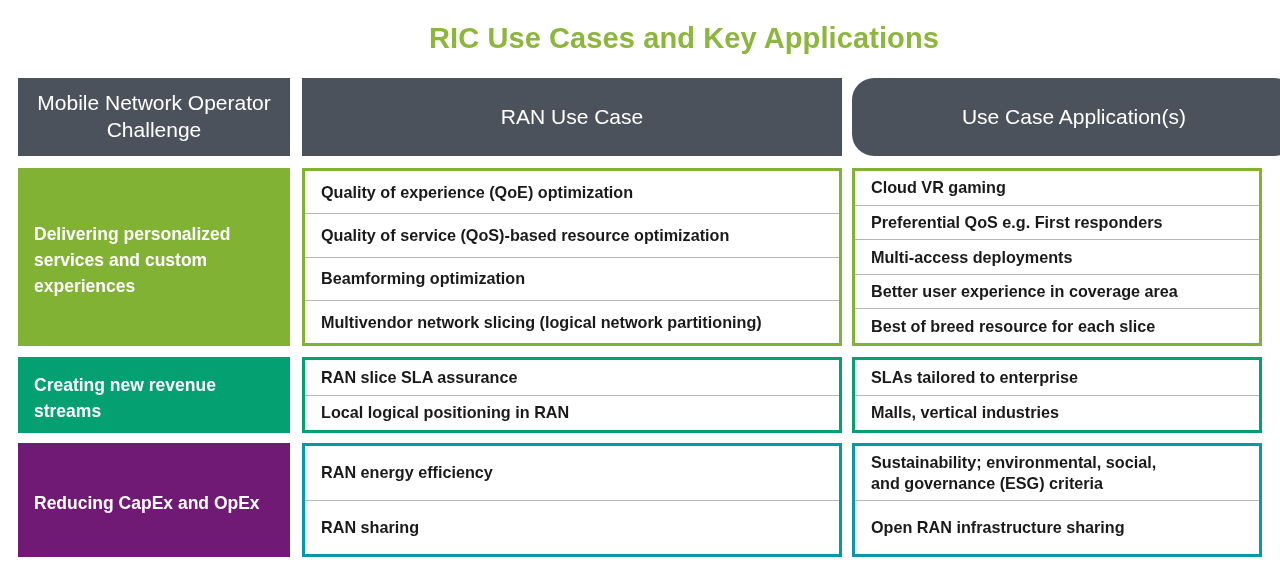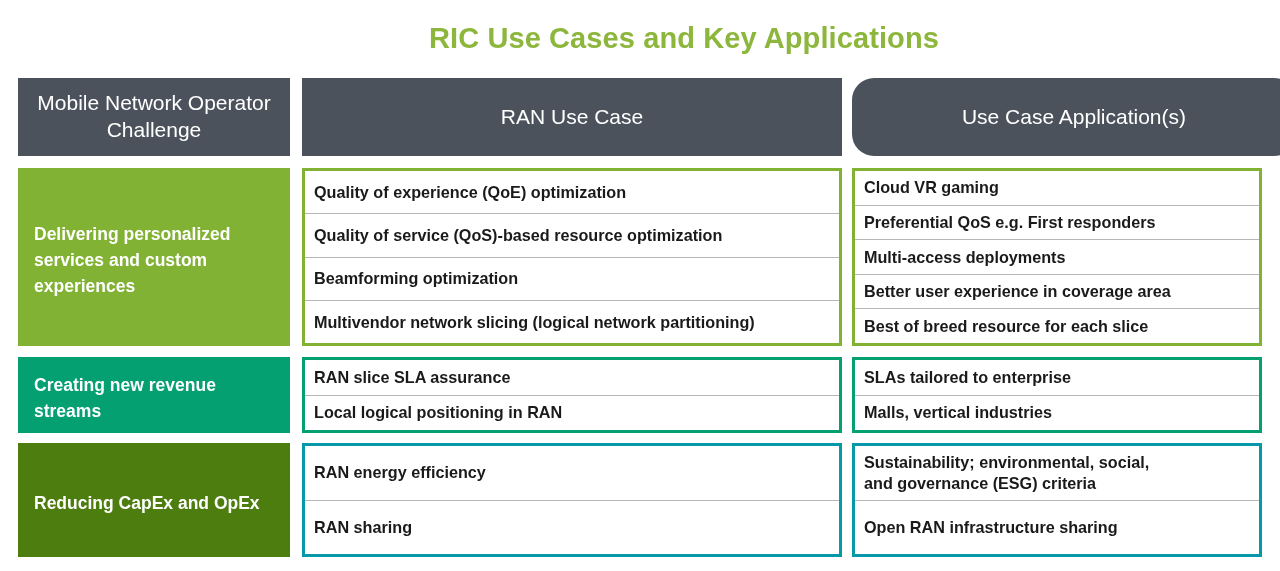--- a/index.html
+++ b/index.html
@@ -98,36 +98,36 @@
     flex-direction: column;
   }
   .g-usecase { left: 284px; width: 540px; }
   .g-apps    { left: 834px; width: 410px; }
 
   .cell {
     flex: 1 1 0;
     display: flex;
     align-items: center;
     box-sizing: border-box;
-    padding: 0 6px 0 9px;
+    padding: 0 6px 0 16px;
     font-size: 16.2px;
     font-weight: bold;
     color: #1a1a1a;
     line-height: 1.28;
     border-top: 1px solid #b7b7b7;
     white-space: pre-line;
   }
   .cell:first-child { border-top: none; }
 
   
   .c-green  { background: #82B233; }
   .b-green  { border-color: #82B233; }
   .c-teal   { background: #05A072; }
   .b-teal   { border-color: #05A072; }
-  .c-cyan   { background: #4d7c0f; }
+  .c-cyan   { background: #701a75; }
   .b-cyan   { border-color: #0798A9; }
 </style>
 </head>
 <body>
 
 <div class="page">
 
   <div class="title">RIC Use Cases and Key Applications</div>
 
   <div class="header-row">

